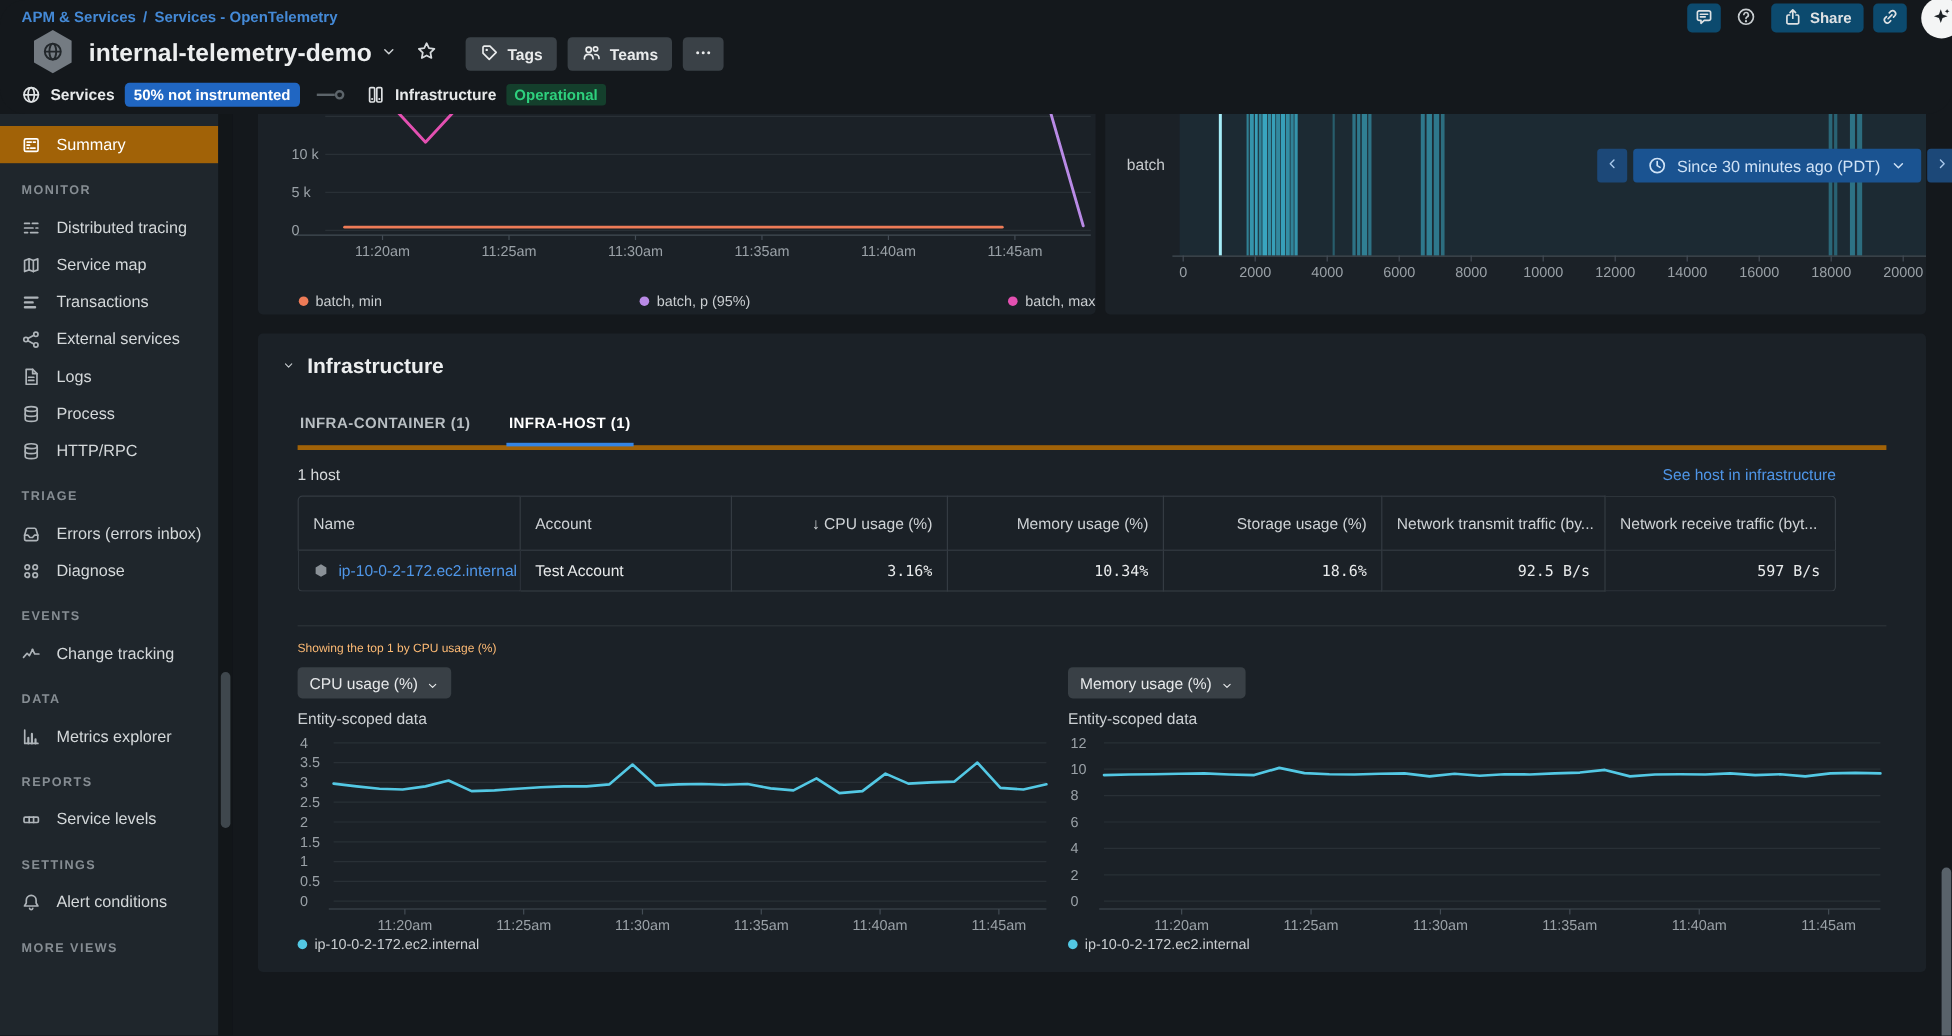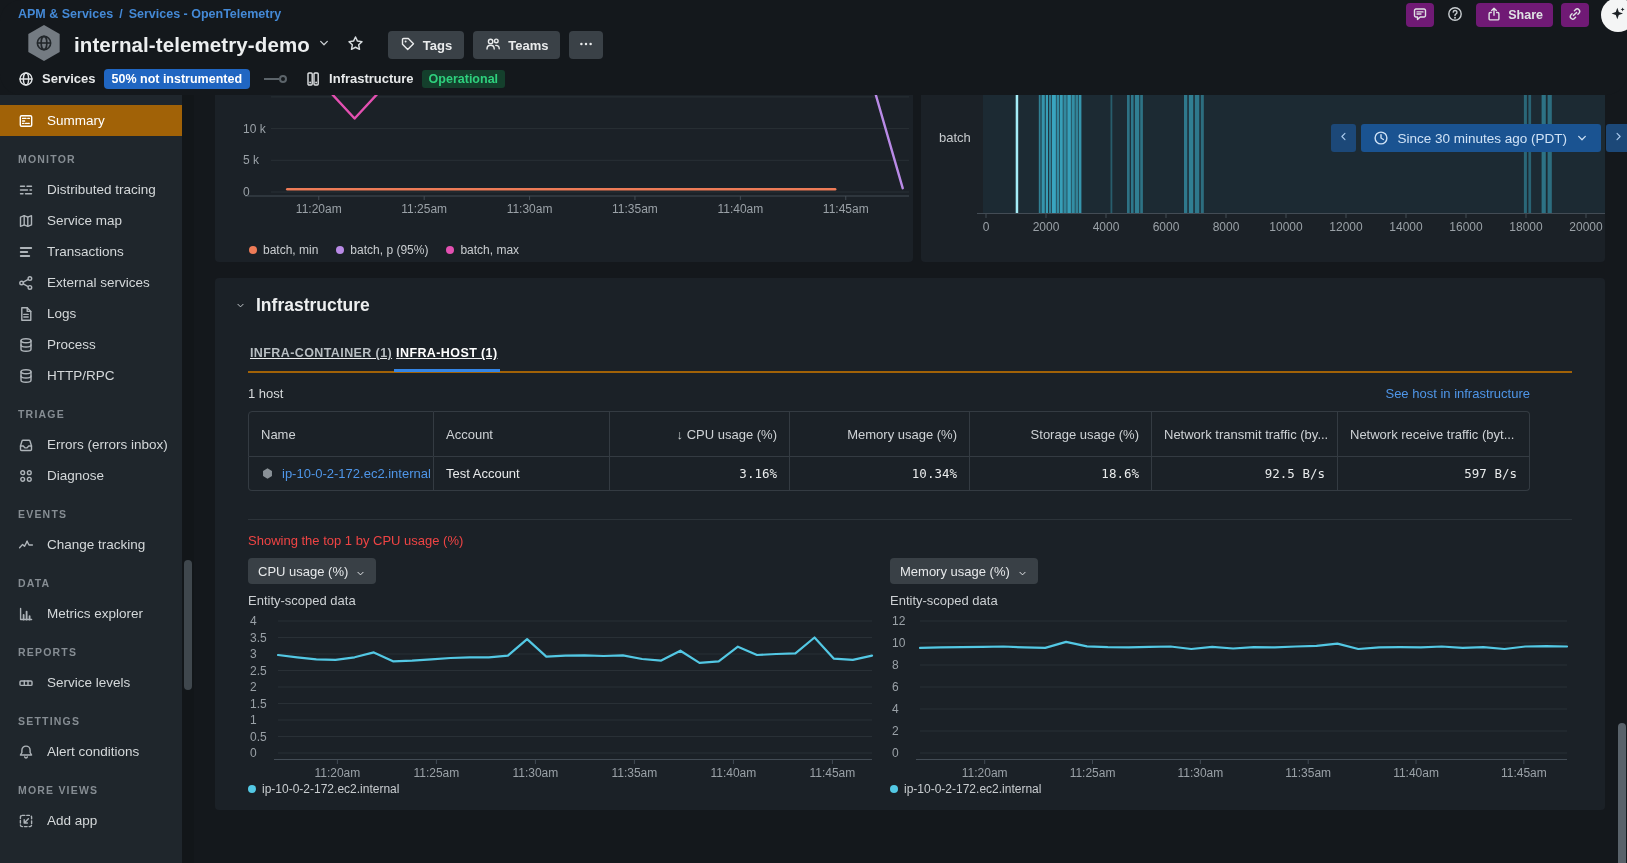--- a/index.html
+++ b/index.html
@@ -8,21 +8,21 @@
   .app { position:relative; width:1627px; height:863px; }
 
   
   .topbar { position:absolute; left:0; top:0; width:1627px; height:95px; background:#14181c; z-index:5;border-radius:21px; }
   .row1 { position:absolute; left:0; top:0; right:0; height:28px; display:flex; align-items:center; justify-content:space-between; padding:0 0 0 18px; }
   .breadcrumb { display:flex; gap:6px; align-items:center; font-size:12.5px; font-weight:700; color:#4489d6; }
   .breadcrumb a { color:#4489d6; text-decoration:none; cursor:pointer; }
   .crumb-sep { color:#4489d6; }
   .top-actions { display:flex; align-items:center; gap:8px; padding-top:2px; }
   .tbtn { display:flex; align-items:center; justify-content:center; gap:6px; height:24px; border:none; border-radius:4px;
-    background:#701a75; color:#dfe2e4; font-size:12.5px; font-weight:700; cursor:pointer; font-family:inherit; }
+    background:#0c4a6e; color:#dfe2e4; font-size:12.5px; font-weight:700; cursor:pointer; font-family:inherit; }
   .tbtn.sq { width:28px; }
   .tbtn.share { padding:0 10px; width:auto; }
   .tbtn.ghost { background:transparent; width:26px; color:#c8cdd0; }
   .sparkle-btn { width:34px; height:34px; border-radius:50%; background:#f4f5f5; border:none; display:flex; align-items:center; justify-content:center;
     color:#1c2125; margin-left:4px; margin-right:-8px; cursor:pointer; }
   .row2 { position:absolute; left:0; top:27px; right:0; height:36px; display:flex; align-items:center; }
   .avatar { margin-left:24px; width:40px; height:38px; display:flex; align-items:center; justify-content:center; }
   .page-title { margin-left:10px; font-size:20.5px; font-weight:700; letter-spacing:.1px; }
   .title-caret { margin-left:7px; color:#cfd3d6; display:flex; }
   .star { margin-left:16px; color:#d6dadd; display:flex; cursor:pointer; }
@@ -58,48 +58,48 @@
   .card { position:absolute; background:#1b2127; border-radius:4px; }
   .card.cut-top { border-radius:0 0 4px 4px; }
   .card-tl { left:21px; top:0; width:698px; height:167px; overflow:hidden; }
   .card-tr { left:727px; top:0; width:684px; height:167px; overflow:hidden; }
   .card-infra { left:21px; top:183px; width:1390px; height:532px; }
   .page-thumb { position:absolute; right:1px; top:628px; width:8px; height:235px; background:#59626a; border-radius:4px; }
 
   .legend-row { display:flex; align-items:center; gap:18px; font-size:12px; color:#c9cdd0; }
   .legend-row .li { display:flex; align-items:center; gap:6px; }
   .ldot { width:8px; height:8px; border-radius:50%; flex:0 0 8px; }
-  .card-tl .legend-row { margin:0 0 0 34px; }
+  .card-tl .legend-row { margin:0 0 0 34px;justify-content:space-between; }
 
   
   .infra-head { display:flex; align-items:center; gap:10px; padding:17px 0 0 20px; }
   .infra-head .chev { color:#c6cbce; display:flex; }
   .infra-head h2 { font-size:17.5px; font-weight:700; }
-  .tabs { display:flex; margin:30px 33px 0 33px; border-bottom:2px solid #a16207; width:1324px;text-decoration:underline; }
+  .tabs { display:flex; gap:28px; margin:30px 33px 0 33px; border-bottom:4px solid #a16207; width:1324px; }
   .tab { font-size:12.5px; font-weight:700; letter-spacing:.4px; color:#b8bec2; padding:0 2px 9px 2px; cursor:pointer; border-bottom:3px solid transparent; margin-bottom:-1px; }
   .tab.active { color:#fff; border-bottom-color:#3485e5; }
   .meta { display:flex; justify-content:space-between; align-items:center; width:1282px; margin:13px 0 0 33px; font-size:13px; }
   .meta .count { color:#d7dadc; }
   .meta a { color:#4f96e8; text-decoration:none; cursor:pointer; }
   table.hosts { margin:10px 0 0 33px; width:1282px; border-collapse:separate; border-spacing:0; table-layout:fixed; font-size:13px; }
   table.hosts th, table.hosts td { border-right:1px solid #343b42; padding:0 12px; height:46px; font-weight:400; color:#ced2d5; text-align:left; white-space:nowrap; overflow:hidden; }
   table.hosts th { border-top:1px solid #343b42; border-bottom:1px solid #343b42; }
   table.hosts td { height:34px; border-bottom:1px solid #343b42; color:#e8eaeb; }
   table.hosts th:first-child, table.hosts td:first-child { border-left:1px solid #343b42; }
   table.hosts tr th:first-child { border-top-left-radius:4px; }
   table.hosts tr th:last-child { border-top-right-radius:4px; }
   table.hosts tr td:first-child { border-bottom-left-radius:4px; }
   table.hosts tr td:last-child { border-bottom-right-radius:4px; }
   table.hosts .num { font-family:"DejaVu Sans Mono", monospace; font-size:12.5px; text-align:right; }
   table.hosts .r { text-align:right; }
   .hostcell { display:flex; align-items:center; gap:8px; }
   .hostcell .hex { color:#8a9197; display:flex; }
   .hostcell a { color:#4f96e8; text-decoration:none; cursor:pointer; }
   .infra-divider { border:none; border-top:1px solid #2c3339; margin:28px 33px 0 33px; width:1324px; }
-  .showing { margin:13px 0 0 33px; font-size:13px; color:#ef4444; }
+  .showing { margin:13px 0 0 33px; font-size:10px; color:#fdba74; }
   .charts-row { display:flex; gap:12px; margin:10px 0 0 33px; }
   .chart-col { display:flex; flex-direction:column; align-items:flex-start; }
   .dd { display:flex; align-items:center; gap:7px; height:26px; padding:0 10px; background:#394046; color:#e6e8ea; border:none; border-radius:4px;
     font-size:13px; font-family:inherit; cursor:pointer; }
   .scope { margin-top:9px; font-size:13px; color:#ccd0d3; }
   .chart-col svg { margin-top:5px; display:block; }
   .chart-col .legend-row { margin-top:3px; }
 
   svg text { font-family:"Liberation Sans", sans-serif; }
 </style>
@@ -384,29 +384,20 @@
       <div class="side-item">
         <span class="sicon">
           <svg viewBox="0 0 16 16" width="16" height="16" fill="none" stroke="currentColor" stroke-width="1.4" stroke-linecap="round" stroke-linejoin="round">
             <path d="M8 2.1 a4.1 4.1 0 0 1 4.1 4.1 v2.3 L13.6 11 H2.4 L3.9 8.5 V6.2 A4.1 4.1 0 0 1 8 2.1 Z"></path>
             <path d="M6.7 13 a1.35 1.35 0 0 0 2.6 0"></path>
           </svg>
         </span>
         <span>Alert conditions</span>
       </div>
       <div class="side-title">MORE VIEWS</div>
-      <div class="side-item">
-        <span class="sicon">
-          <svg viewBox="0 0 16 16" width="16" height="16" fill="none" stroke="currentColor" stroke-width="1.4" stroke-linecap="round" stroke-linejoin="round">
-            <rect x="2.4" y="2.4" width="11.2" height="11.2" rx="1.8" stroke-dasharray="2.6 2"></rect>
-            <path d="M10.4 5.8 L6.2 10 M6.2 6.8 V10 H9.4"></path>
-          </svg>
-        </span>
-        <span>Add app</span>
-      </div>
     </aside>
   <div class="side-scroll">
       <div class="thumb"></div>
     </div>
 
   <main class="main">
     <section class="card cut-top card-tl">
       <div id="chart0"><svg width="698" height="144">
             <line x1="56" y1="97" x2="694" y2="97" stroke="#293036" stroke-width="1"></line>
             <line x1="56" y1="65.3" x2="694" y2="65.3" stroke="#293036" stroke-width="1"></line>

